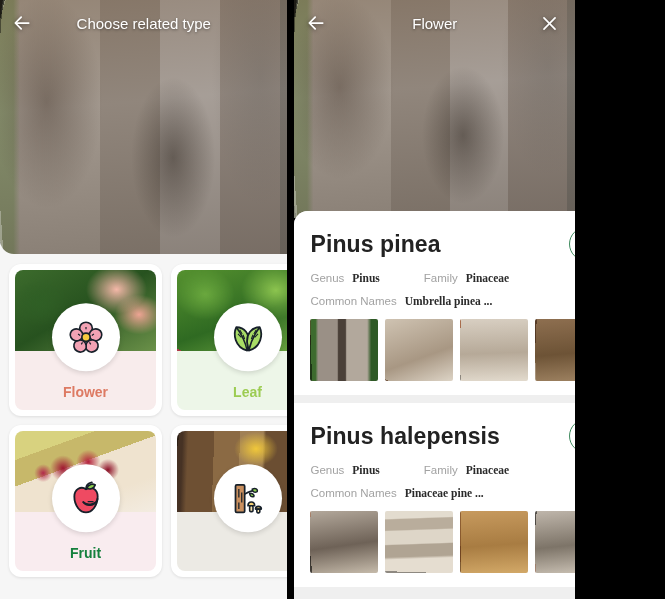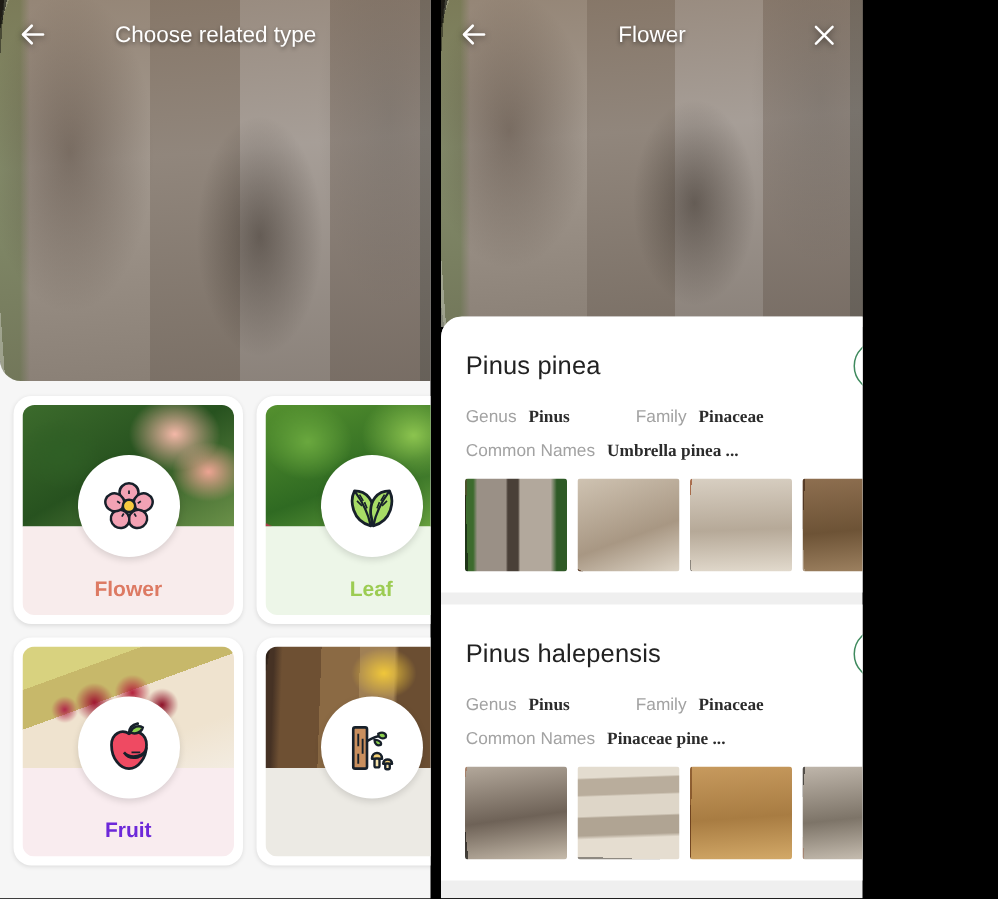--- a/index.html
+++ b/index.html
@@ -129,21 +129,21 @@
   .results-sheet {
     position: absolute; left: 0; top: 211px; width: 325px; bottom: 0;
     background: #efefef;
     border-top-left-radius: 14px; border-top-right-radius: 14px;
     overflow: hidden;
   }
   .result-card {
     background: #fff; padding: 16px 16px 14px 16px; margin-bottom: 8px;
   }
   .result-head { display: flex; align-items: center; justify-content: space-between; }
-  .result-title { font-size: 17px; color: #222; font-weight: 400; letter-spacing: .1px; text-align: center; }
+  .result-title { font-size: 23px; color: #222; font-weight: 700; letter-spacing: .1px; text-align: center; }
   .save-btn {
     width: 34px; height: 34px; border-radius: 50%;
     border: 1.4px solid #3f8a5e; display: flex; align-items: center; justify-content: center;
     cursor: pointer; flex: 0 0 34px; background: #fff;
   }
   .meta-row { display: flex; align-items: center; margin-top: 11px; font-size: 11.5px; }
   .meta-key { color: #a2a2a2; text-align: center; }
   .meta-val { color: #2b2b2b; font-weight: bold; margin-left: 8px; font-family: Liberation Serif, serif; }
   .meta-key.second { margin-left: 44px; }
   .thumb-row { display: flex; gap: 7px; margin-top: 12px; }
@@ -247,21 +247,21 @@
           <div class="type-card-tint tint-fruit"></div>
           <div class="type-badge">
             <svg width="40" height="40" viewBox="0 0 48 48">
               <path d="M24 13 C18 9 10 13 10 22 C10 33 17 41 24 41 C31 41 38 33 38 22 C38 13 30 9 24 13 Z" fill="#ef4a62" stroke="#17202a" stroke-width="2.2"></path>
               <path d="M24 13 C24 9 26 6 31 5" fill="none" stroke="#17202a" stroke-width="2.2" stroke-linecap="round"></path>
               <path d="M25 12 C27 7 32 6 35 8 C34 12 29 14 25 12 Z" fill="#8ccf4e" stroke="#17202a" stroke-width="2"></path>
               <path d="M20 28 a10 10 0 0 0 18 -4 a10 8 0 0 1 -18 4 Z" fill="#f7d95e" stroke="#17202a" stroke-width="2.1"></path>
               <path d="M26 28 h7 M27 32 h5" stroke="#17202a" stroke-width="1.4"></path>
             </svg>
           </div>
-          <div class="type-label" style="color:#6d28d9">Fruit</div>
+          <div class="type-label" style="color:#15803d">Fruit</div>
         </div>
       </div>
 
       <div class="type-card">
         <div class="type-card-inner">
           <div class="type-card-photo ph-bark"></div>
           <div class="type-card-tint tint-bark"></div>
           <div class="type-badge">
             <svg width="40" height="40" viewBox="0 0 48 48">
               <rect x="9" y="8" width="11" height="33" rx="1.5" fill="#c98f5e" stroke="#17202a" stroke-width="2.1"></rect>

